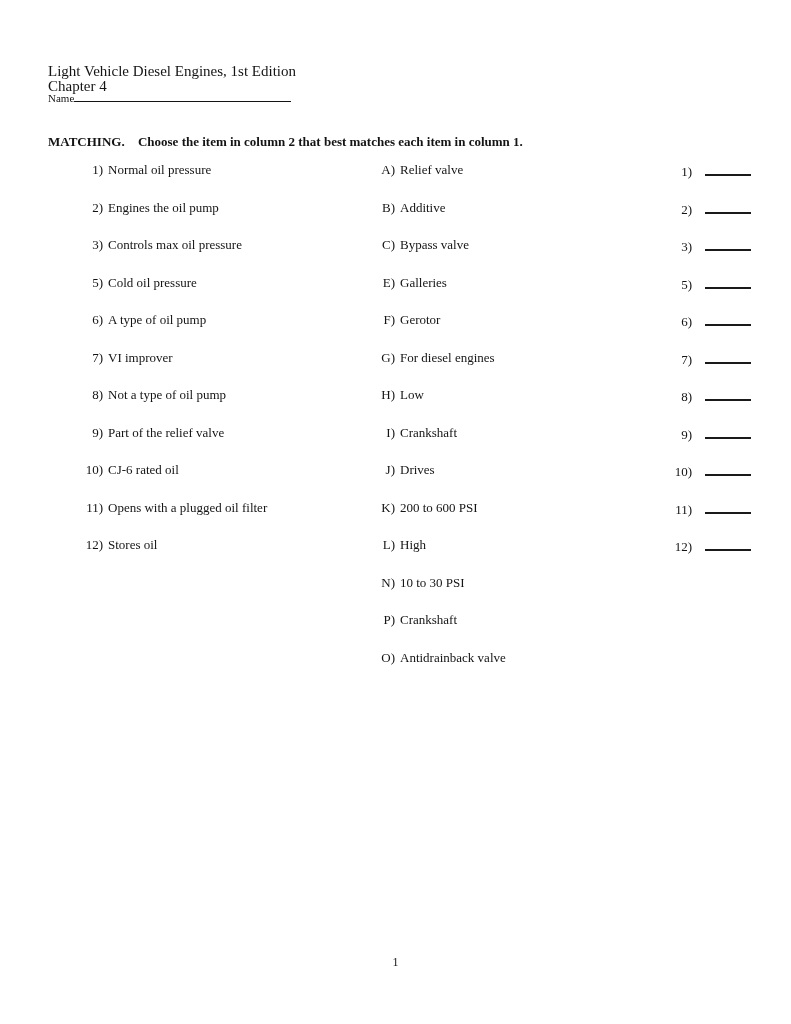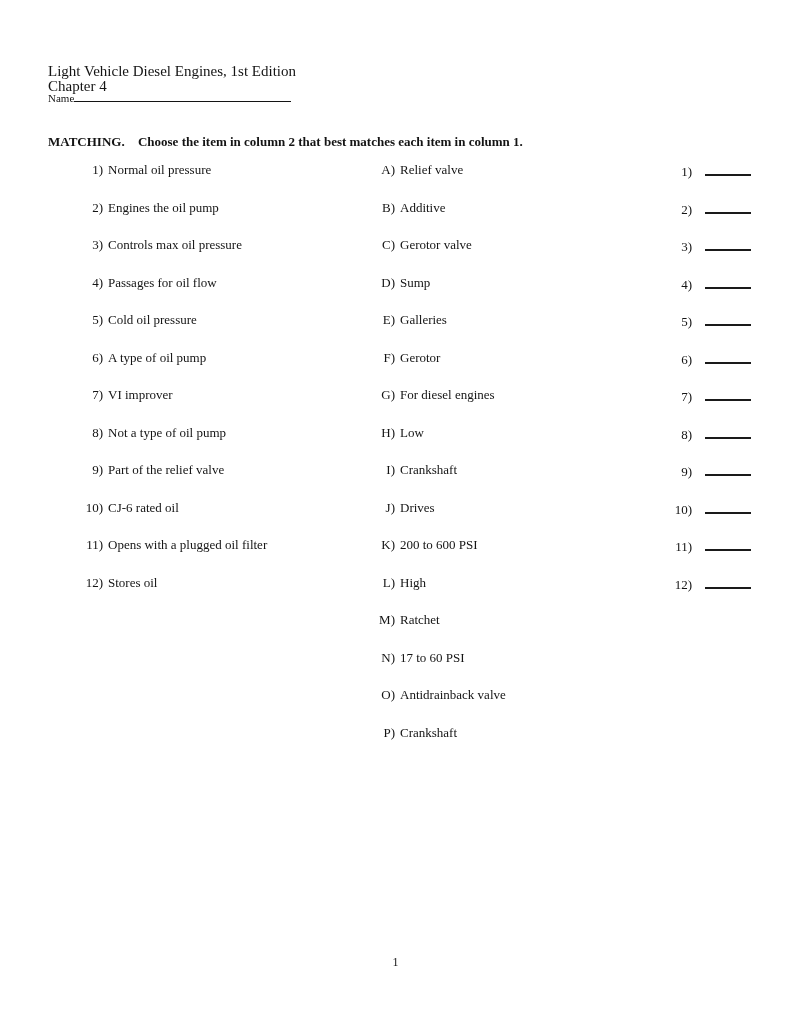--- a/index.html
+++ b/index.html
@@ -59,29 +59,24 @@
     </div>
 
     <div class="row">
       <div class="cell c1"><span class="num">2)</span><span>Engines the oil pump</span></div>
       <div class="cell c2"><span class="num">B)</span><span>Additive</span></div>
       <div class="cell c3"><span class="num">2)</span><span class="blank"></span></div>
     </div>
 
     <div class="row">
       <div class="cell c1"><span class="num">3)</span><span>Controls max oil pressure</span></div>
-      <div class="cell c2"><span class="num">C)</span><span>Gerotor valve</span></div>
+      <div class="cell c2"><span class="num">C)</span><span>Bypass valve</span></div>
       <div class="cell c3"><span class="num">3)</span><span class="blank"></span></div>
     </div>
 
-    <div class="row">
-      <div class="cell c1"><span class="num">4)</span><span>Passages for oil flow</span></div>
-      <div class="cell c2"><span class="num">D)</span><span>Sump</span></div>
-      <div class="cell c3"><span class="num">4)</span><span class="blank"></span></div>
-    </div>
 
     <div class="row">
       <div class="cell c1"><span class="num">5)</span><span>Cold oil pressure</span></div>
       <div class="cell c2"><span class="num">E)</span><span>Galleries</span></div>
       <div class="cell c3"><span class="num">5)</span><span class="blank"></span></div>
     </div>
 
     <div class="row">
       <div class="cell c1"><span class="num">6)</span><span>A type of oil pump</span></div>
       <div class="cell c2"><span class="num">F)</span><span>Gerotor</span></div>
@@ -117,33 +112,30 @@
       <div class="cell c2"><span class="num">K)</span><span>200 to 600 PSI</span></div>
       <div class="cell c3"><span class="num">11)</span><span class="blank"></span></div>
     </div>
 
     <div class="row">
       <div class="cell c1"><span class="num">12)</span><span>Stores oil</span></div>
       <div class="cell c2"><span class="num">L)</span><span>High</span></div>
       <div class="cell c3"><span class="num">12)</span><span class="blank"></span></div>
     </div>
 
+
     <div class="row">
-      <div class="cell c2"><span class="num">M)</span><span>Ratchet</span></div>
+      <div class="cell c2"><span class="num">N)</span><span>10 to 30 PSI</span></div>
     </div>
 
     <div class="row">
-      <div class="cell c2"><span class="num">N)</span><span>17 to 60 PSI</span></div>
+      <div class="cell c2"><span class="num">P)</span><span>Crankshaft</span></div>
     </div>
 
     <div class="row">
       <div class="cell c2"><span class="num">O)</span><span>Antidrainback valve</span></div>
-    </div>
-
-    <div class="row">
-      <div class="cell c2"><span class="num">P)</span><span>Crankshaft</span></div>
     </div>
 
   </div>
 
   <div class="footer">1</div>
 
 </div>
 
 </body></html>

